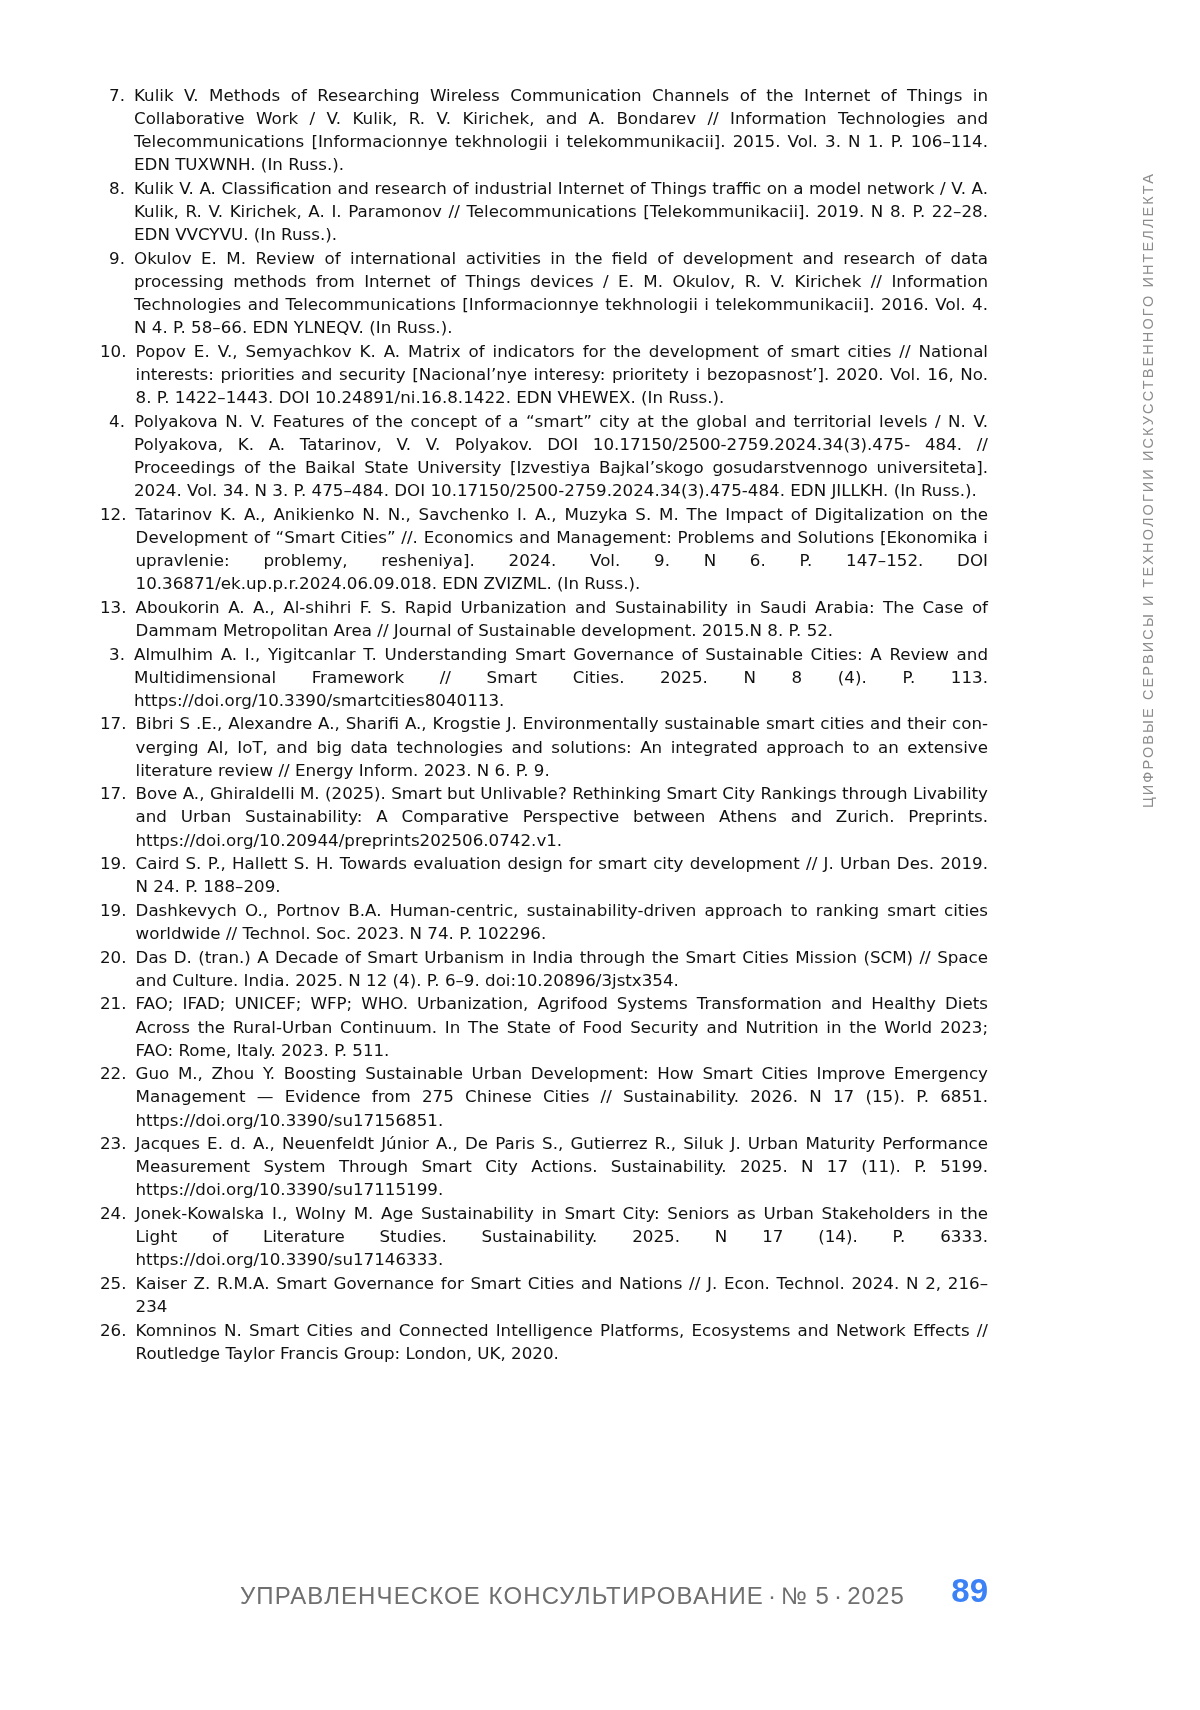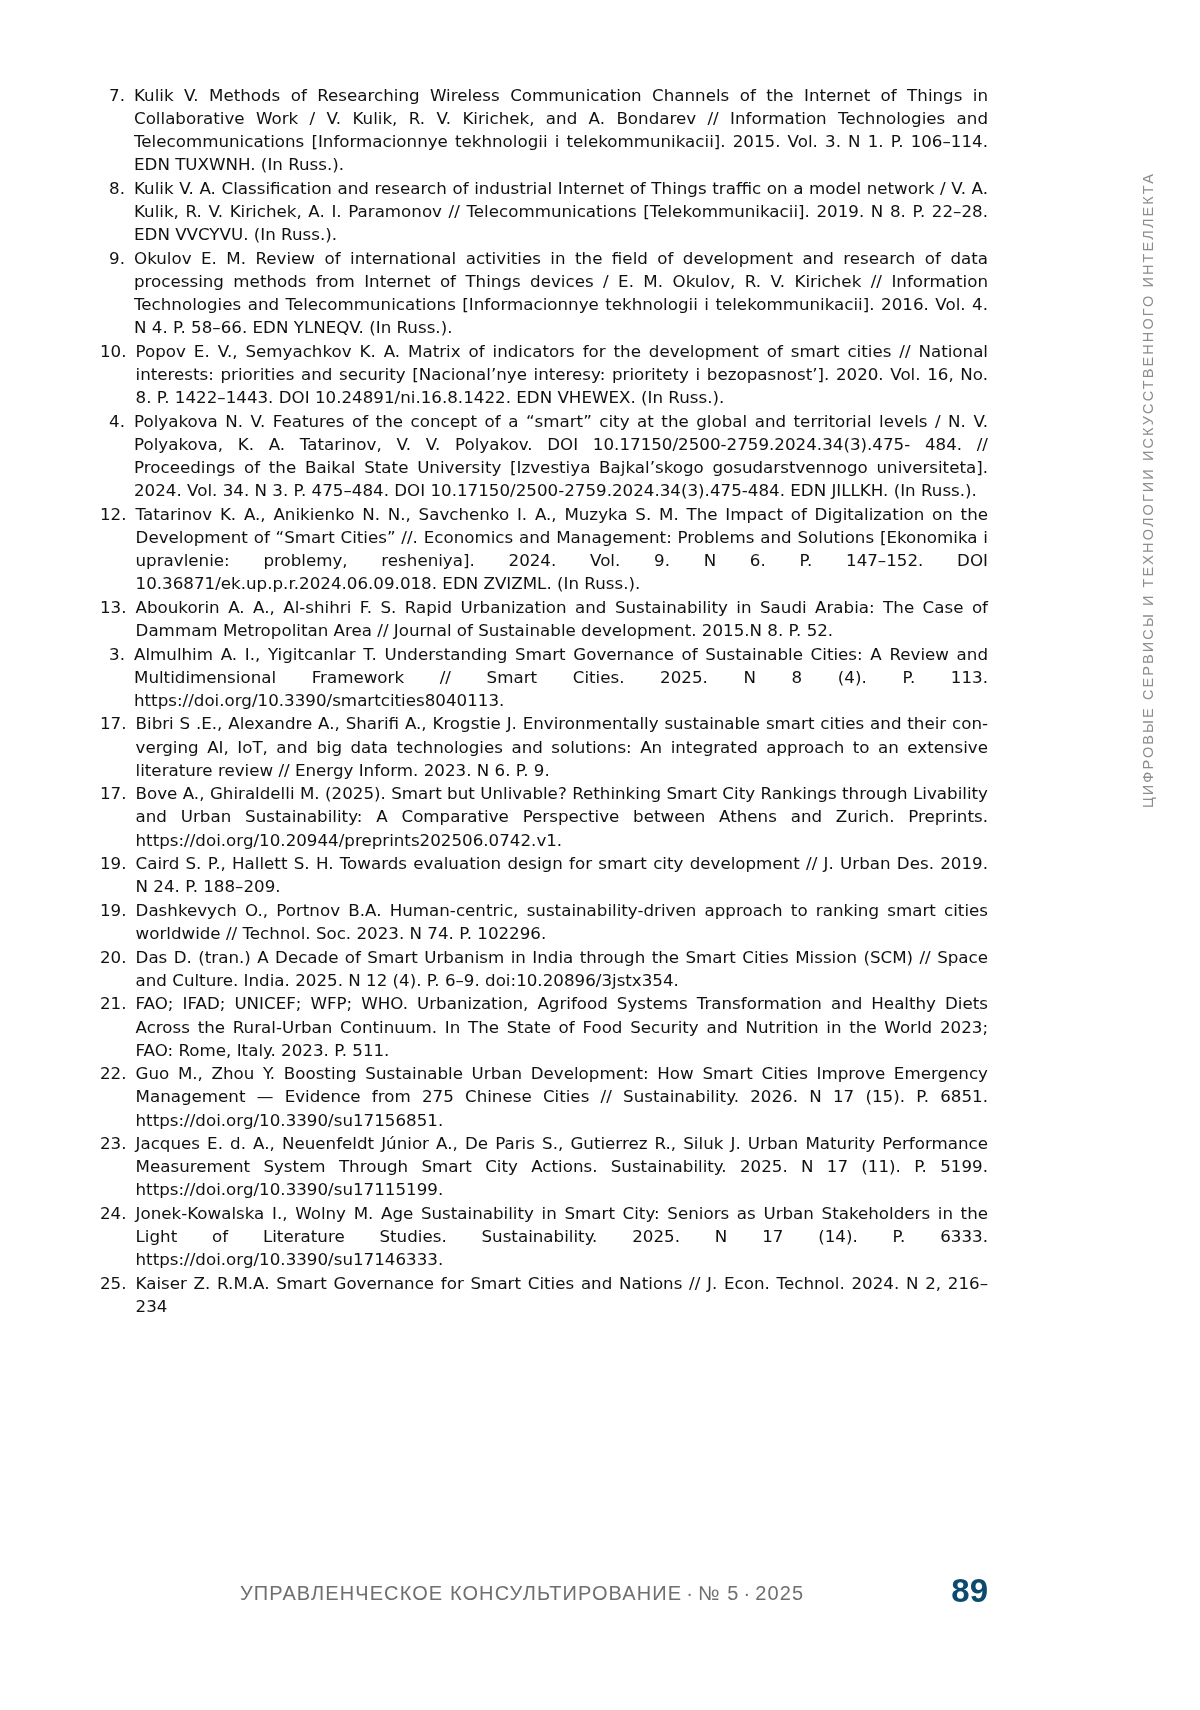--- a/index.html
+++ b/index.html
@@ -69,37 +69,37 @@
     position: absolute;
     left: 0;
     right: 0;
     bottom: 92px;
     height: 40px;
   }
   .footer-title {
     position: absolute;
     left: 240px;
     top: 4px;
-    font-size: 20px;
+    font-size: 24px;
     letter-spacing: 1.1px;
     color: #6f6f6f;
     font-family: "Liberation Sans", sans-serif;
     white-space: nowrap;
   }
   .footer-title .sep {
     color: #6f6f6f;
     padding: 0 4px;
   }
   .page-number {
     position: absolute;
     right: 212px;
     top: -6px;
     font-size: 33px;
     font-weight: bold;
-    color: #0c4a6e;
+    color: #3b82f6;
     font-family: "Liberation Sans", sans-serif;
   }
 </style>
 </head>
 <body>
 
 <div class="page">
 
   <div class="side-label">ЦИФРОВЫЕ СЕРВИСЫ И ТЕХНОЛОГИИ ИСКУССТВЕННОГО ИНТЕЛЛЕКТА</div>
 
@@ -189,20 +189,24 @@
     <div class="ref">
       <div class="num">24.</div>
       <div class="body">Jonek-Kowalska I., Wolny M. Age Sustainability in Smart City: Seniors as Urban Stakeholders in the Light of Literature Studies. Sustainability. 2025. N 17 (14). P. 6333. https://doi.org/10.3390/su17146333.</div>
     </div>
 
     <div class="ref">
       <div class="num">25.</div>
       <div class="body">Kaiser Z. R.M.A. Smart Governance for Smart Cities and Nations // J. Econ. Technol. 2024. N 2, 216–234</div>
     </div>
 
+    <div class="ref">
+      <div class="num">26.</div>
+      <div class="body">Komninos N. Smart Cities and Connected Intelligence Platforms, Ecosystems and Network Effects // Routledge Taylor Francis Group: London, UK, 2020.</div>
+    </div>
 
   </div>
 
   <div class="footer">
     <div class="footer-title">
       <span>УПРАВЛЕНЧЕСКОЕ КОНСУЛЬТИРОВАНИЕ</span><span class="sep">·</span><span>№ 5</span><span class="sep">·</span><span>2025</span>
     </div>
     <div class="page-number">89</div>
   </div>
 

